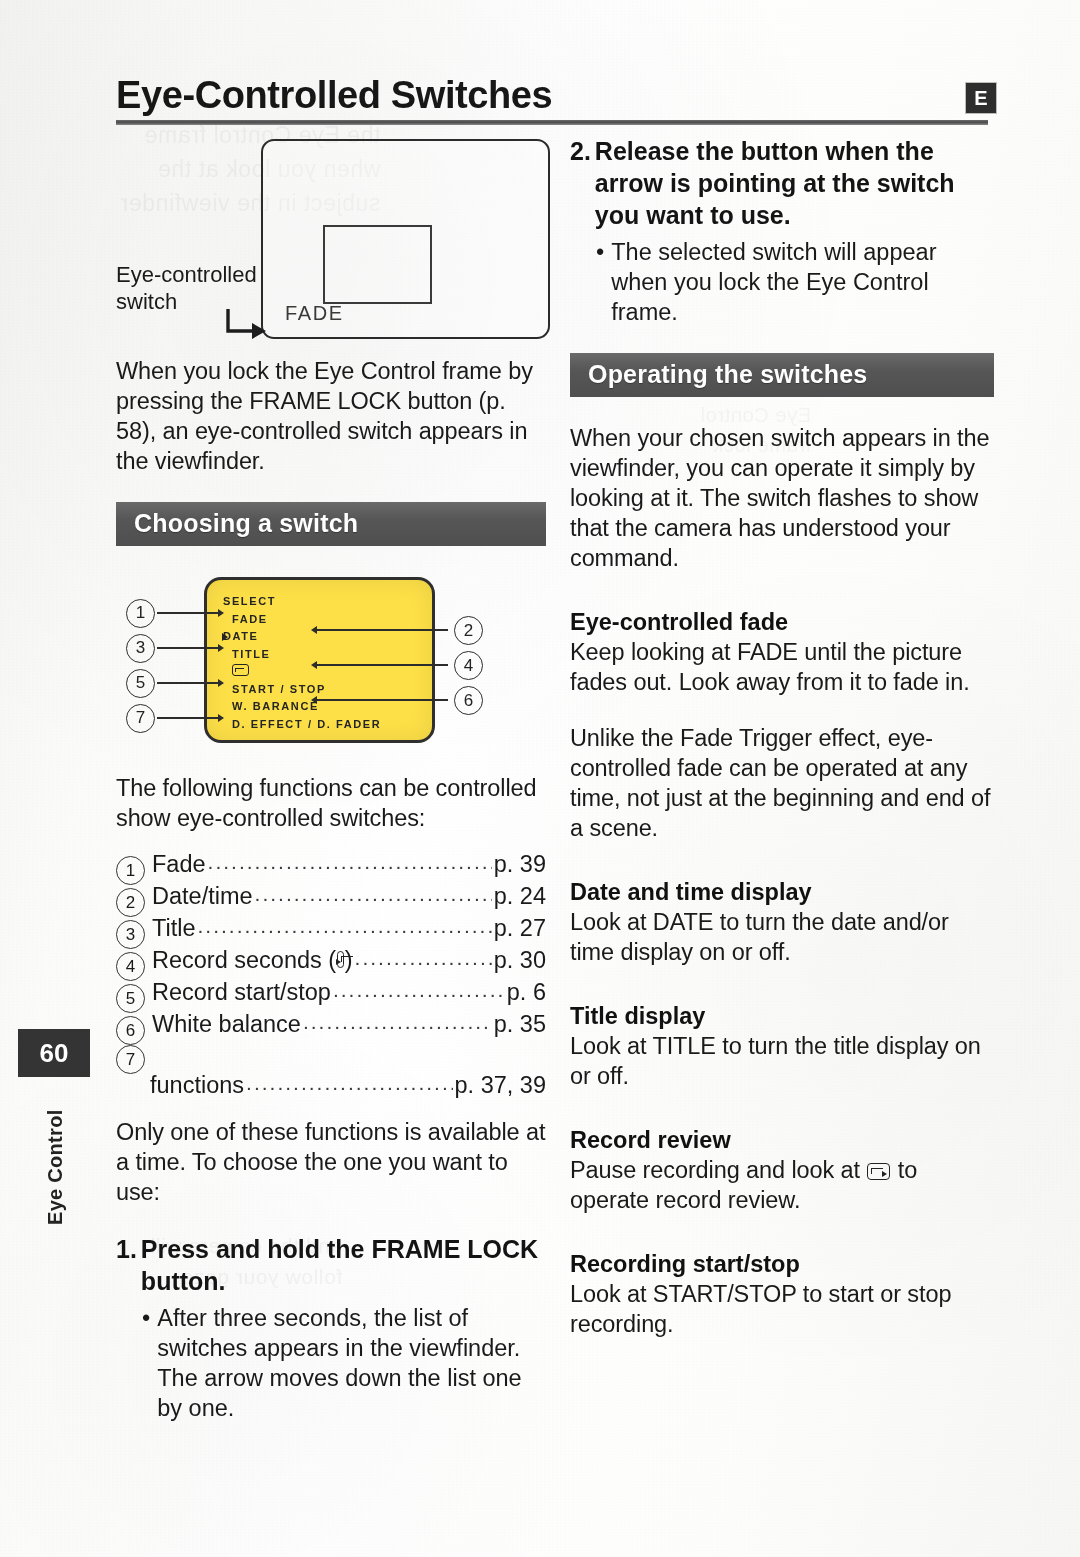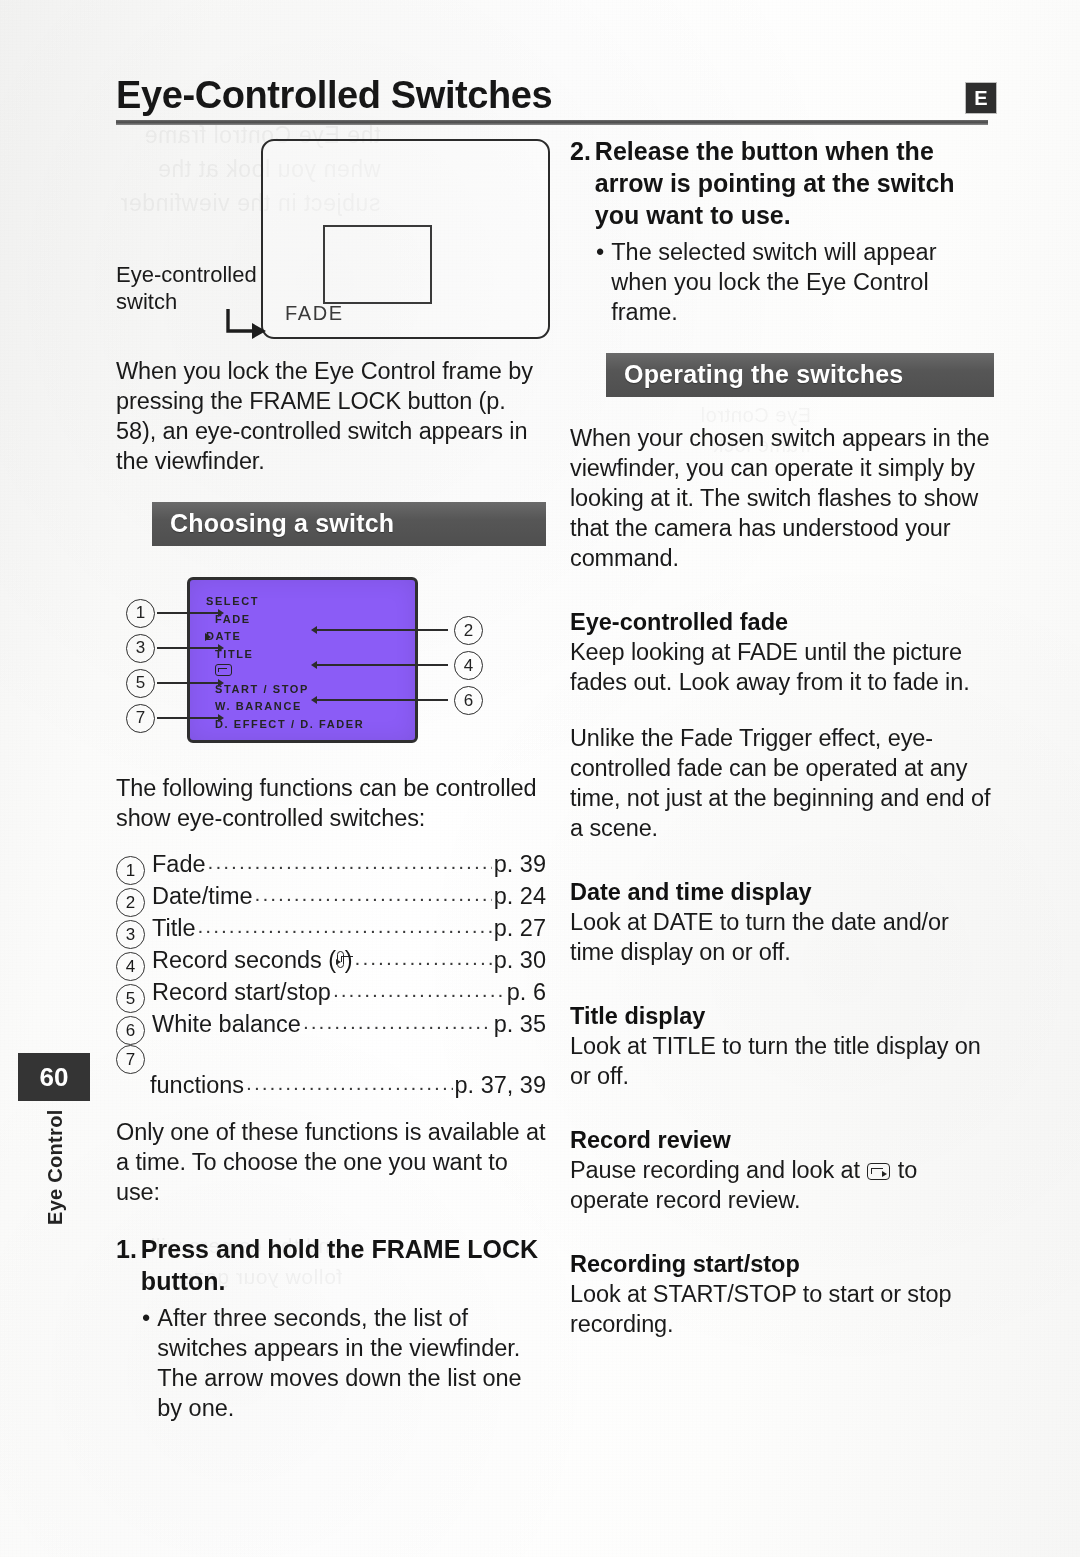--- a/index.html
+++ b/index.html
@@ -96,21 +96,20 @@
     top: 1029px;
     width: 72px;
     height: 48px;
     background: #343434;
     color: #fff;
     display: flex;
     align-items: center;
     justify-content: center;
     font-size: 26px;
     font-weight: bold;
-    margin-top: 24px;
   }
   #chapter-label {
     position: absolute;
     left: 40px;
     top: 1092px;
     width: 30px;
     height: 150px;
     display: flex;
     align-items: center;
     justify-content: center;
@@ -141,21 +140,20 @@
 
   
   .section-bar {
     background: linear-gradient(180deg,#6a6a6a 0%, #565656 40%, #4f4f4f 100%);
     color: #ffffff;
     font-size: 25px;
     font-weight: bold;
     padding: 7px 0 8px 18px;
     letter-spacing: .2px;
     text-shadow: 0 1px 1px rgba(0,0,0,.35);
-    margin-left: 36px;
   }
 
   
   #viewfinder-figure {
     position: relative;
     height: 205px;
   }
   #viewfinder-frame {
     position: absolute;
     left: 145px;
@@ -196,27 +194,27 @@
     top: 172px;
   }
 
   
   #menu-figure {
     position: relative;
     height: 175px;
   }
   #menu-screen {
     position: absolute;
-    left: 71px;
+    left: 88px;
     top: 5px;
     width: 225px;
     height: 160px;
-    background: #8b5cf6;
+    background: #fde047;
     border: 3px solid #2f2f2f;
-    border-radius: 6px;
+    border-radius: 17px;
     box-shadow: inset 0 0 22px rgba(0,0,0,.09);
   }
   .menu-list {
     position: absolute;
     left: 16px;
     top: 13px;
     font-family: "Liberation Sans", sans-serif;
     font-size: 11px;
     font-weight: bold;
     line-height: 17.5px;

